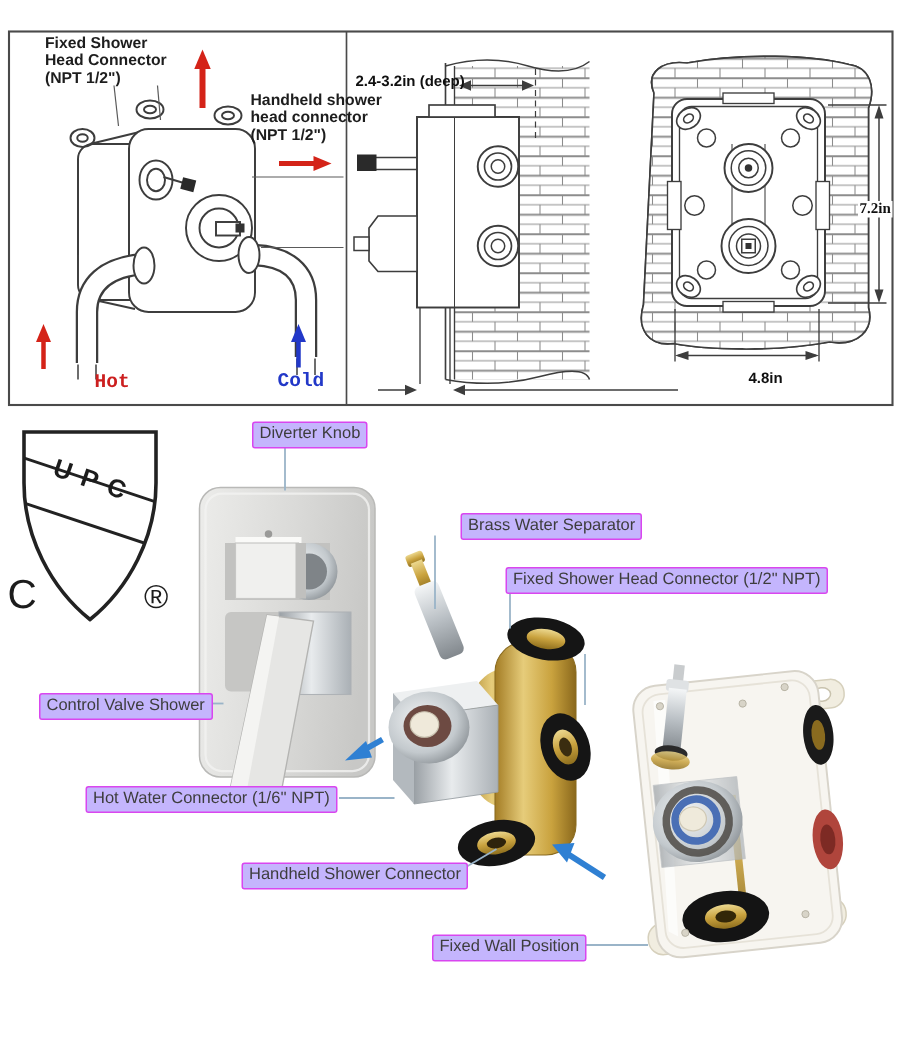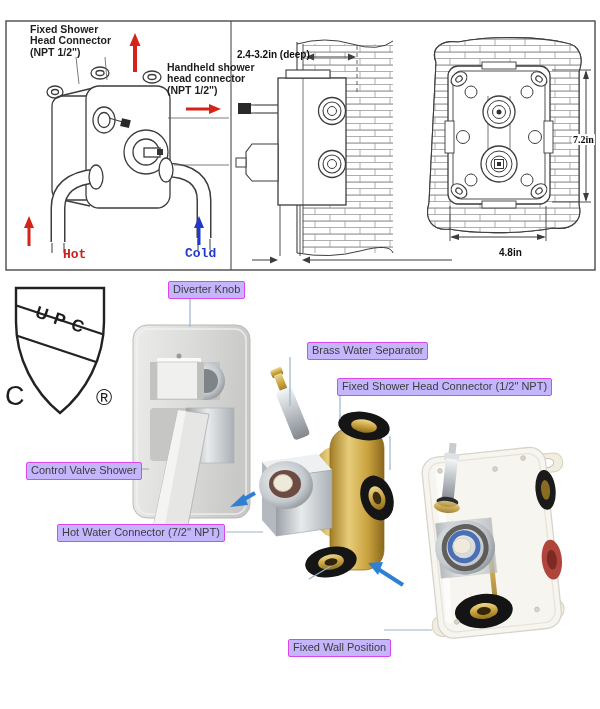--- a/index.html
+++ b/index.html
@@ -383,16 +383,17 @@
     </svg>
 
     <div class="shield-letters" style="left:36px;top:22px;">UPC</div>
     <div class="shield-c" style="left:5px;top:101px;">C</div>
     <div class="shield-r" style="left:96px;top:105px;">®</div>
 
     <div class="callout" style="left:168px;top:1px;">Diverter Knob</div>
     <div class="callout" style="left:287px;top:62px;margin-left:20px;">Brass Water Separator</div>
     <div class="callout" style="left:337px;top:98px;">Fixed Shower Head Connector (1/2" NPT)</div>
     <div class="callout" style="left:26px;top:182px;">Control Valve Shower</div>
-    <div class="callout" style="left:57px;top:244px;">Hot Water Connector (7/2'' NPT)</div>
-    <div class="callout" style="left:288px;top:359px;text-align:right;">Fixed Wall Position</div>
+    <div class="callout" style="left:57px;top:244px;">Hot Water Connector (1/6'' NPT)</div>
+    <div class="callout" style="left:161px;top:295px;">Handheld Shower Connector</div>
+    <div class="callout" style="left:288px;top:343px;text-align:right;">Fixed Wall Position</div>
   </div>
 </div>
 
 </body></html>

